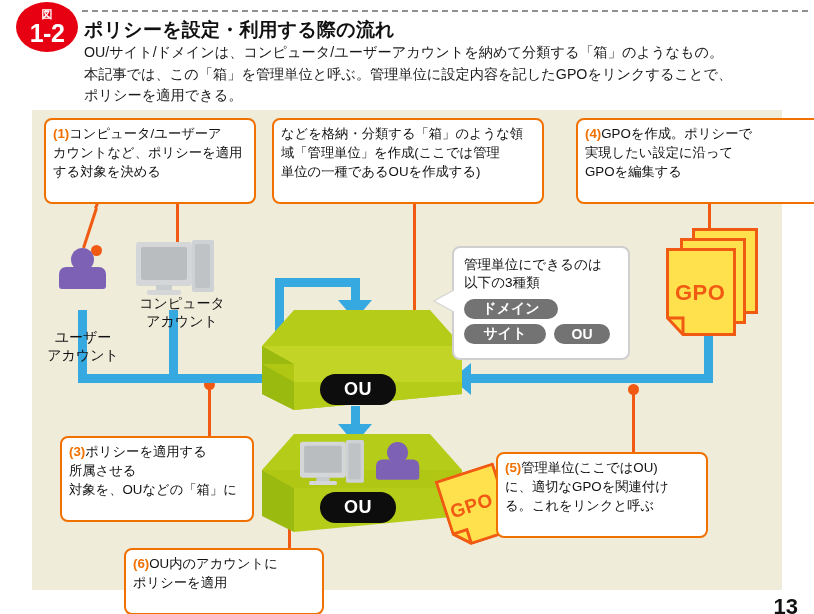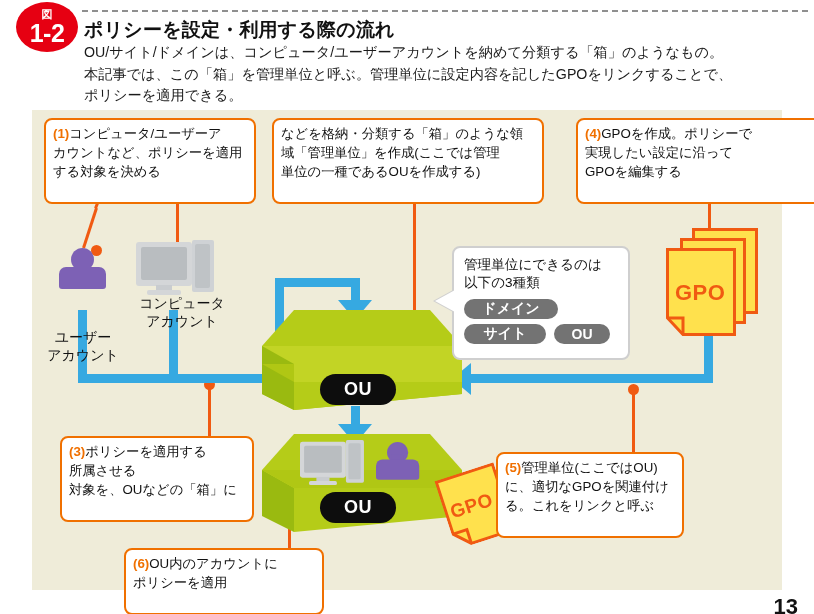--- a/index.html
+++ b/index.html
@@ -23,21 +23,21 @@
   
   .callout{position:absolute;background:#fff;border:2px solid #f07000;border-radius:8px;
     padding:5px 7px 20px 7px;font-size:13.3px;line-height:1.42;color:#111;box-sizing:border-box;}
   .callout b{color:#f07000;font-weight:700;}
   .callout .ln{white-space:nowrap;}
 
   .cb1{left:44px;top:118px;width:212px;}
   .cb2{left:272px;top:118px;width:272px;}
   .cb4{left:576px;top:118px;width:252px;}
   .cb3{left:60px;top:436px;width:194px;}
-  .cb5{left:496px;top:452px;width:188px;}
+  .cb5{left:496px;top:452px;width:212px;}
   .cb6{left:124px;top:548px;width:200px;}
   .cb4 .ln.just{display:flex;justify-content:space-between;text-align:right;}
   .cb5 .ln.just{display:flex;justify-content:space-between;}
 
   
   .oline{position:absolute;background:#f05a12;}
   .odot{position:absolute;width:11px;height:11px;border-radius:50%;background:#f05a12;}
 
   
   .bline{position:absolute;background:#36a9e1;}

